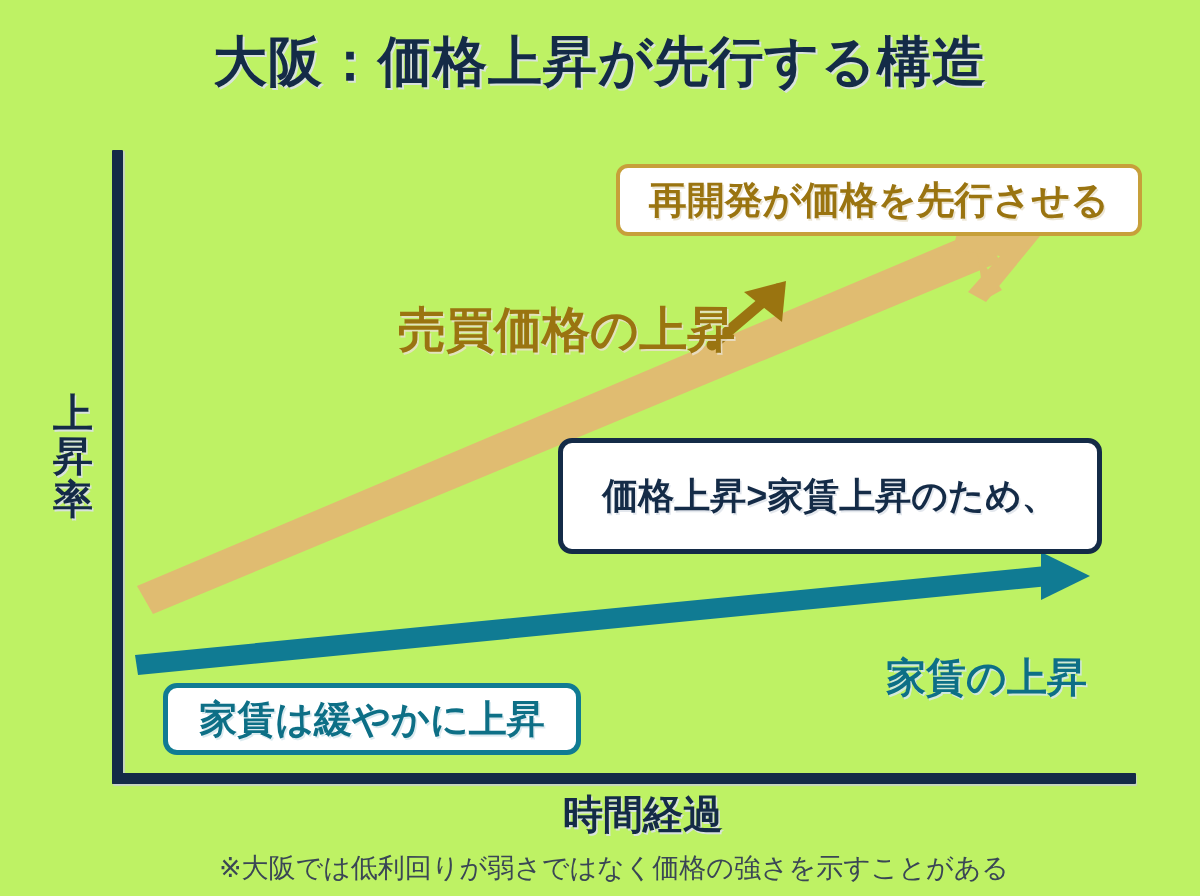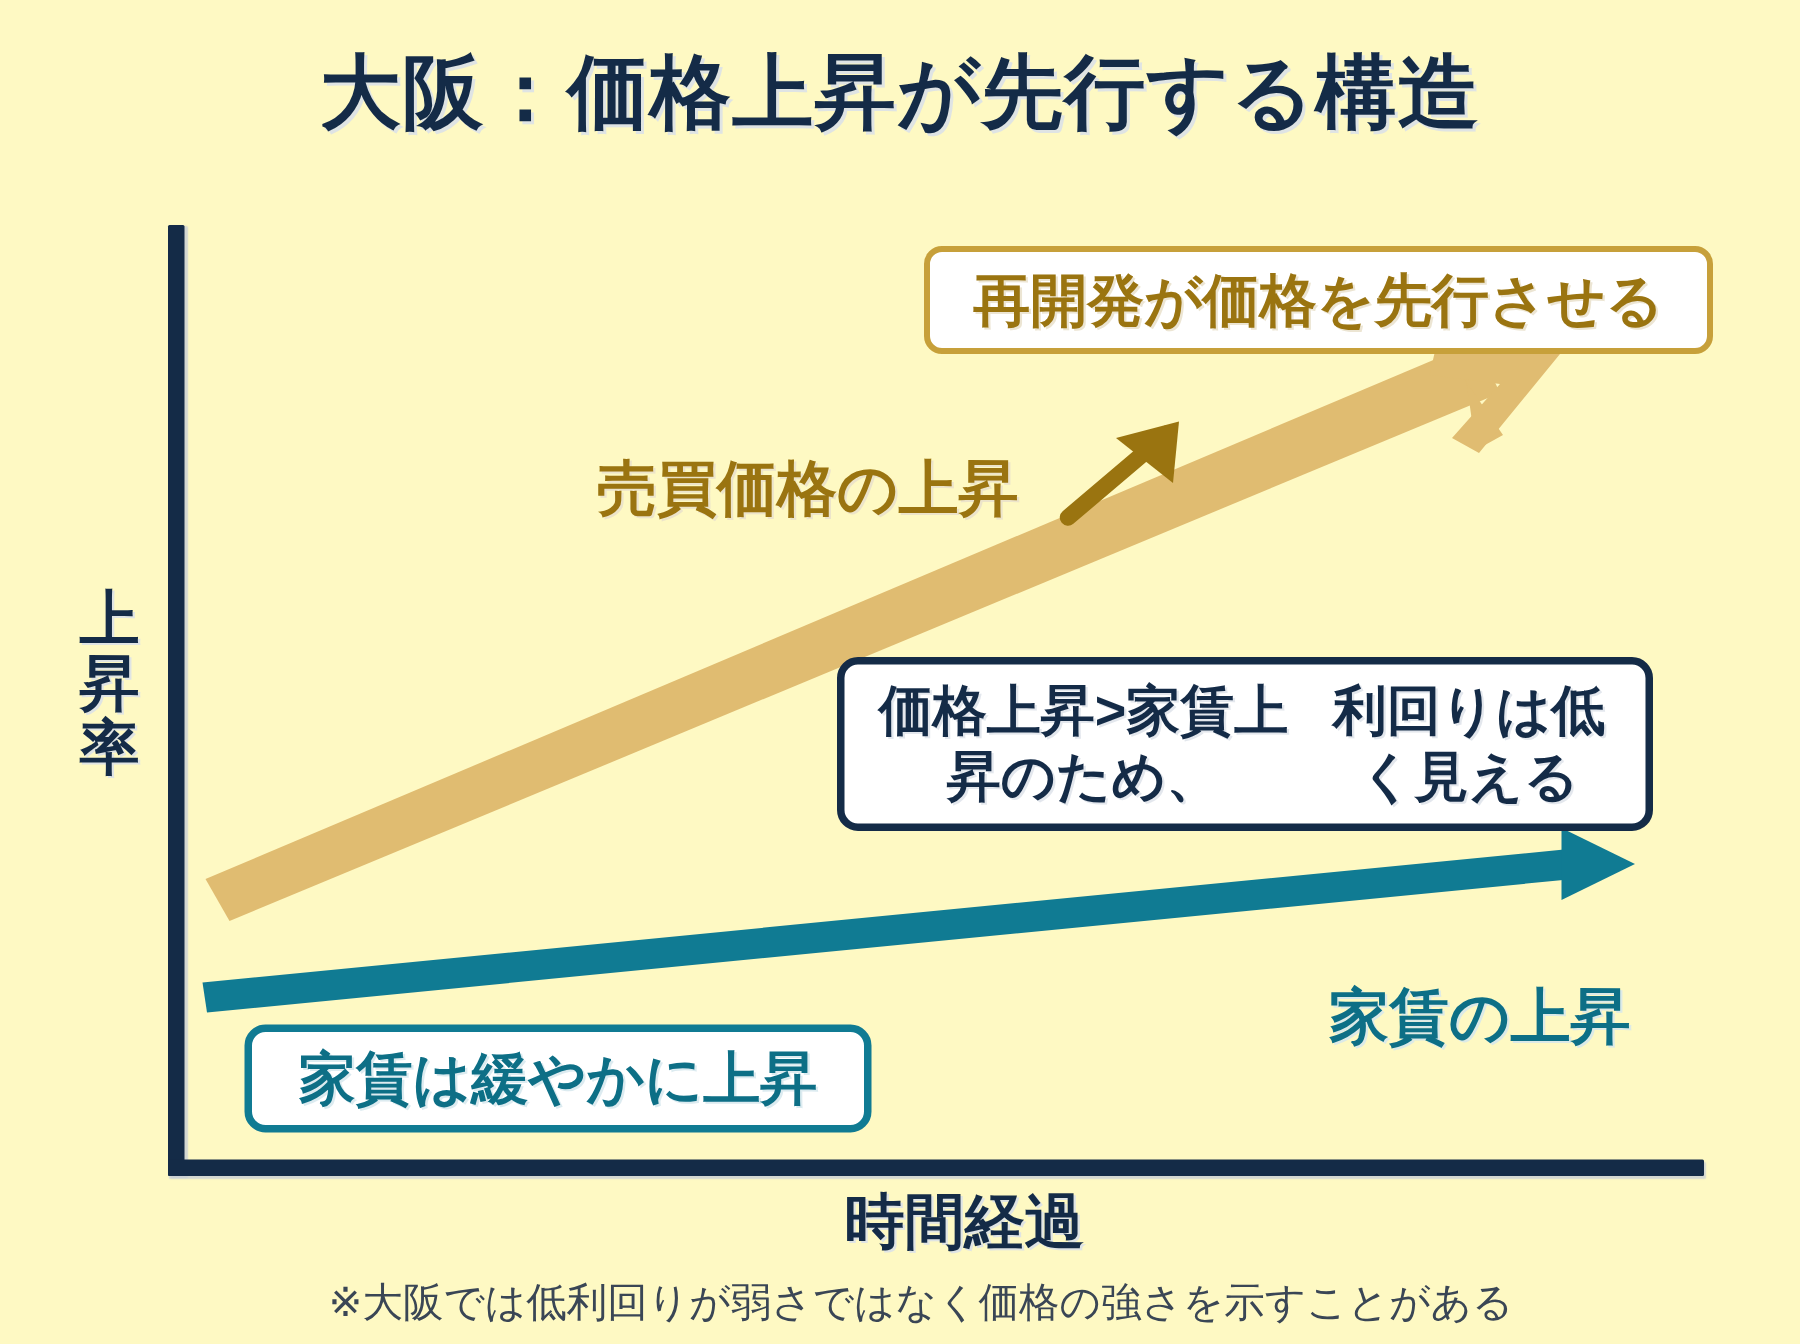--- a/index.html
+++ b/index.html
@@ -7,21 +7,21 @@
     padding: 0;
     background: #ffffff;
   }
   body {
     font-family: "Liberation Sans", "DejaVu Sans", sans-serif;
   }
   #canvas {
     position: relative;
     width: 1200px;
     height: 896px;
-    background: #fef9c3;
+    background: #bef264;
     overflow: hidden;
   }
 
   
   .title {
     position: absolute;
     left: 0;
     top: 26px;
     width: 1200px;
     text-align: center;
@@ -140,21 +140,21 @@
     color: #0d6f86;
     text-shadow: 1.5px 1.5px 0 rgba(214,232,237,0.85);
     padding: 11px 12px;
   }
 
   
   .label-gold {
     position: absolute;
     left: 398px;
     top: 298px;
-    font-size: 40px;
+    font-size: 48px;
     font-weight: bold;
     color: #9a7410;
     white-space: nowrap;
     text-shadow: 1.5px 1.5px 0 rgba(233,225,203,0.85);
   }
   .label-teal {
     position: absolute;
     left: 886px;
     top: 650px;
     font-size: 40px;
@@ -212,21 +212,20 @@
       <polygon points="786,281 782,322 744,292" fill="#9a7410"></polygon>
     </g>
   </svg>
 
   <div class="box box-gold">
     <span>再開発が価格を先行させる</span>
   </div>
 
   <div class="box box-navy">
     <span>価格上昇&gt;家賃上昇のため、</span>
-    <span>利回りは低く見える</span>
   </div>
 
   <div class="box box-teal">
     <span>家賃は緩やかに上昇</span>
   </div>
 
   <div class="label-gold">売買価格の上昇</div>
   <div class="label-teal">家賃の上昇</div>
 
   <div class="footnote">※大阪では低利回りが弱さではなく価格の強さを示すことがある</div>

